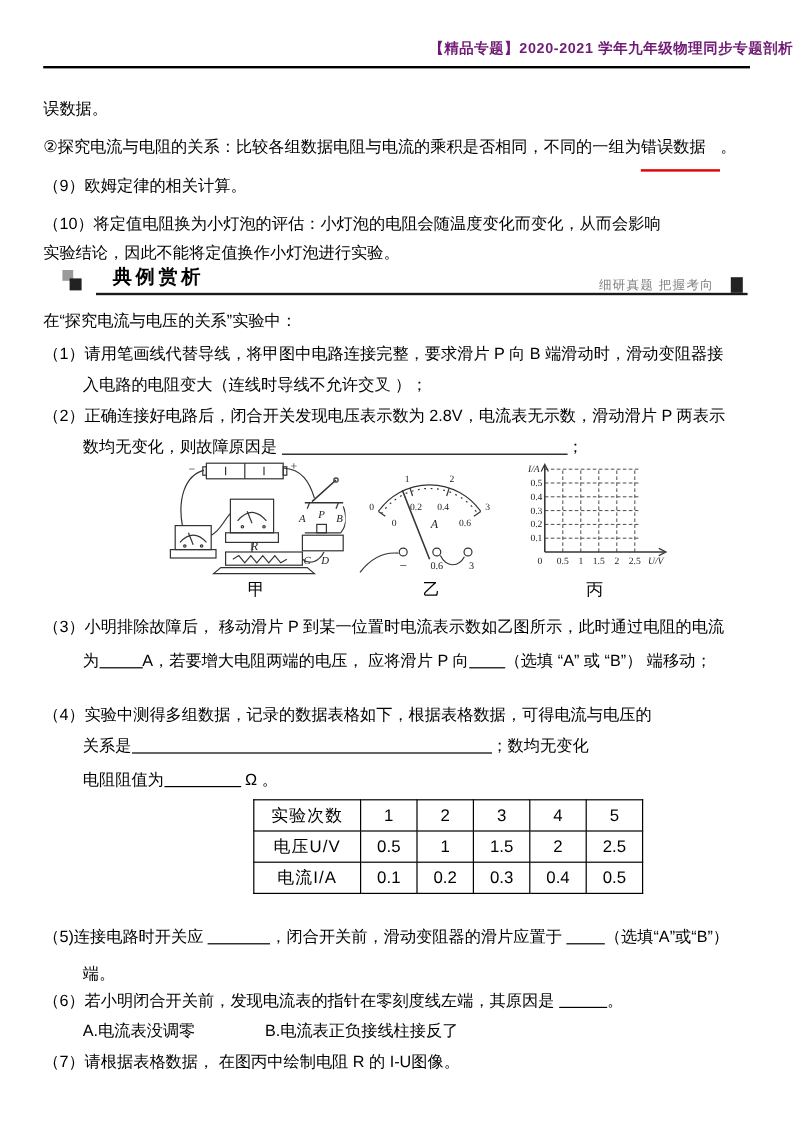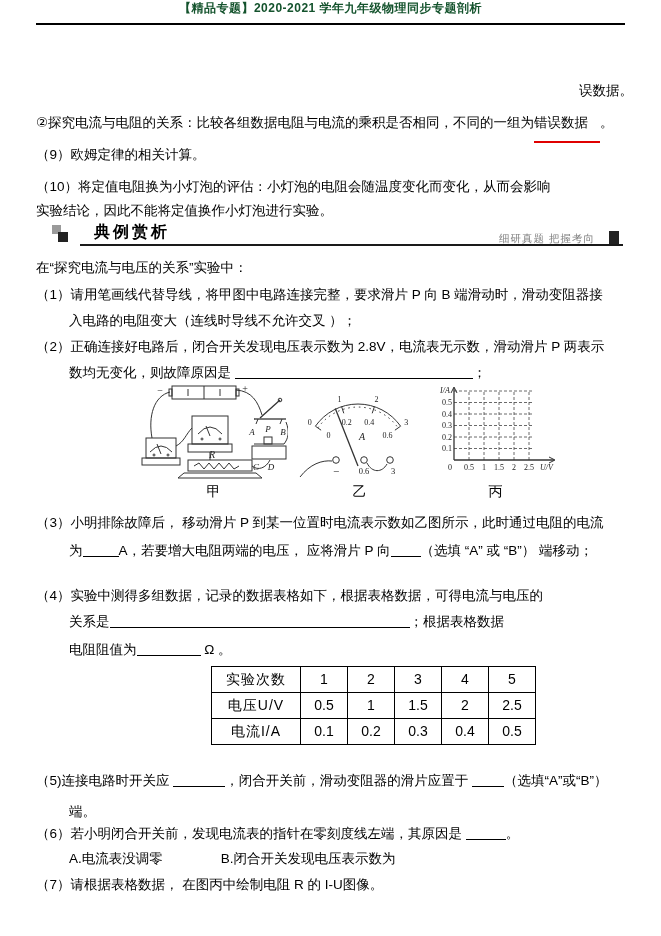--- a/index.html
+++ b/index.html
@@ -4,30 +4,30 @@
 <style>
   html,body{margin:0;padding:0;}
   body{
     width:661px;height:936px;background:#ffffff;
     font-family:"Liberation Sans","DejaVu Sans",sans-serif;
     color:#000;
   }
   .page{position:relative;width:661px;height:936px;overflow:hidden;background:#fff;}
 
   .header-title{
-    text-align:center;
-    font-size:12px;font-weight:bold;color:#14532d;letter-spacing:.5px;
+    padding-top:32px;text-align:right;
+    font-size:12px;font-weight:bold;color:#701a75;letter-spacing:.5px;
   }
   .header-rule{margin:6px 36px 0 36px;border-top:2px solid #000;height:0;}
 
   .content{padding:0 28px 0 36px;font-size:13.5px;line-height:19px;}
   .ln{white-space:nowrap;}
   .ind{margin-left:33px;}
 
-  .mt-l1{margin-top:56px;text-align:right;}
+  .mt-l1{margin-top:24px;}
   .mt-13{margin-top:13px;}
   .mt-12{margin-top:12px;}
   .mt-10{margin-top:26px;}
   .mt-9{margin-top:9px;}
   .mt-8{margin-top:8px;}
   .mt-7{margin-top:7px;}
   .mt-6{margin-top:6px;}
   .mt-5{margin-top:5px;}
   .mt-3{margin-top:3px;}
   .mt-2{margin-top:2px;}
@@ -234,21 +234,21 @@
           <text class="svgtxt it" x="108" y="88" font-size="8">U/V</text>
         </svg>
         <div class="fig-caption">丙</div>
       </div>
     </div>
 
     <div class="ln mt-12">（3）小明排除故障后， 移动滑片 P 到某一位置时电流表示数如乙图所示，此时通过电阻的电流</div>
     <div class="ln mt-9 ind"><span>为</span><span class="blank w36"></span><span>A，若要增大电阻两端的电压， 应将滑片 P 向</span><span class="blank w30"></span><span>（选填 “A” 或 “B”） 端移动；</span></div>
 
     <div class="ln mt-10">（4）实验中测得多组数据，记录的数据表格如下，根据表格数据，可得电流与电压的</div>
-    <div class="ln mt-7 ind"><span>关系是</span><span class="blank w300"></span><span>；根据表格数据</span></div>
+    <div class="ln mt-7 ind"><span>关系是</span><span class="blank w300"></span><span>；数均无变化</span></div>
     <div class="ln mt-9 ind"><span>电阻阻值为</span><span class="blank w64"></span><span> Ω 。</span></div>
 
     <table class="data">
       <tbody>
           <tr>
         <td class="lblcol">实验次数</td>
         <td class="valcol">1</td>
         <td class="valcol">2</td>
         <td class="valcol">3</td>
         <td class="valcol">4</td>
@@ -270,18 +270,18 @@
         <td class="valcol">0.4</td>
         <td class="valcol">0.5</td>
       </tr>
     </tbody>
       </table>
 
     <div class="ln mt-10"><span>（5)连接电路时开关应 </span><span class="blank w52"></span><span>，闭合开关前，滑动变阻器的滑片应置于 </span><span class="blank w32"></span><span>（选填“A”或“B”）</span></div>
     <div class="ln mt-12 ind">端。</div>
 
     <div class="ln mt-3"><span>（6）若小明闭合开关前，发现电流表的指针在零刻度线左端，其原因是 </span><span class="blank w40"></span><span>。</span></div>
-    <div class="ln mt-6 ind"><span>A.电流表没调零</span><span class="optB">B.闭合开关发现电压表示数为</span></div>
+    <div class="ln mt-6 ind"><span>A.电流表没调零</span><span class="optB">B.电流表正负接线柱接反了</span></div>
 
     <div class="ln mt-7">（7）请根据表格数据， 在图丙中绘制电阻 R 的 I-U图像。</div>
 
   </div>
 </div>
 
 </body></html>

